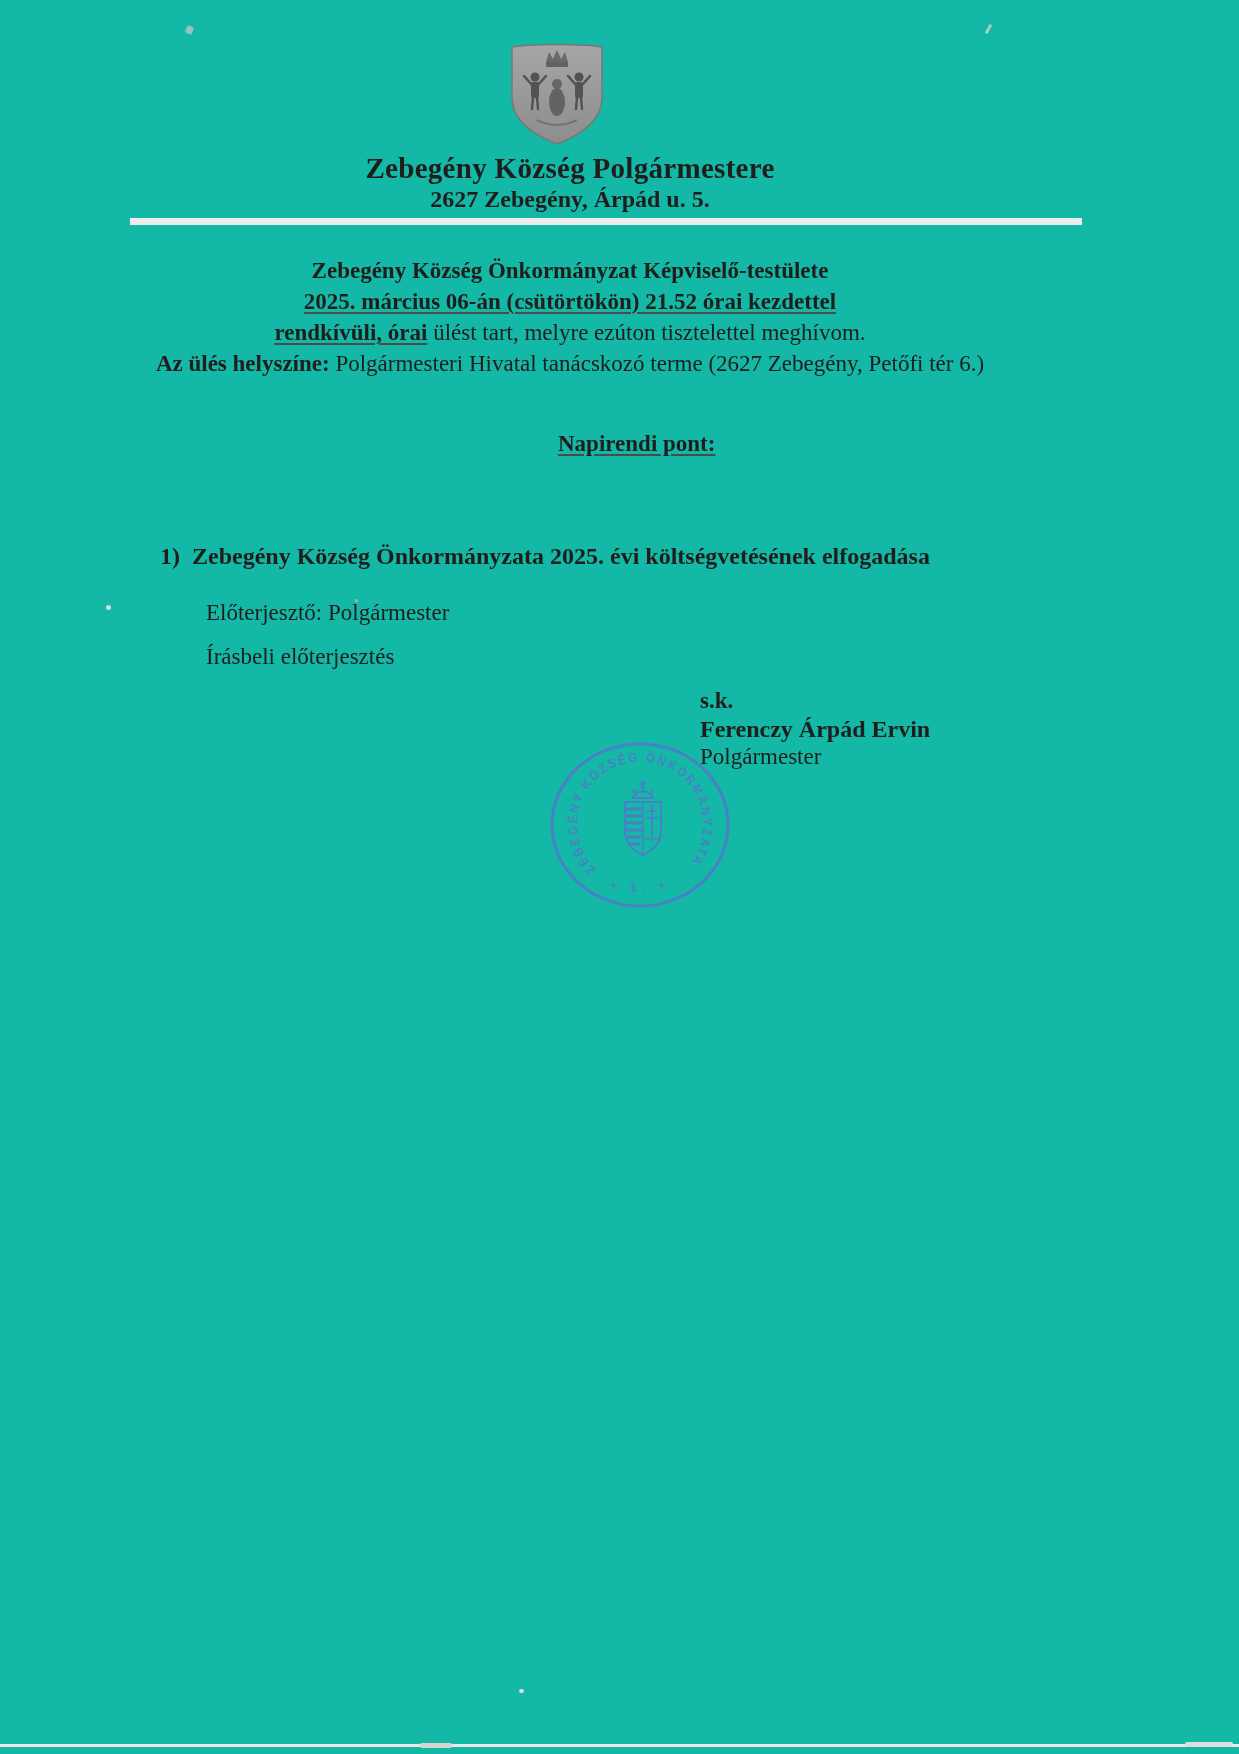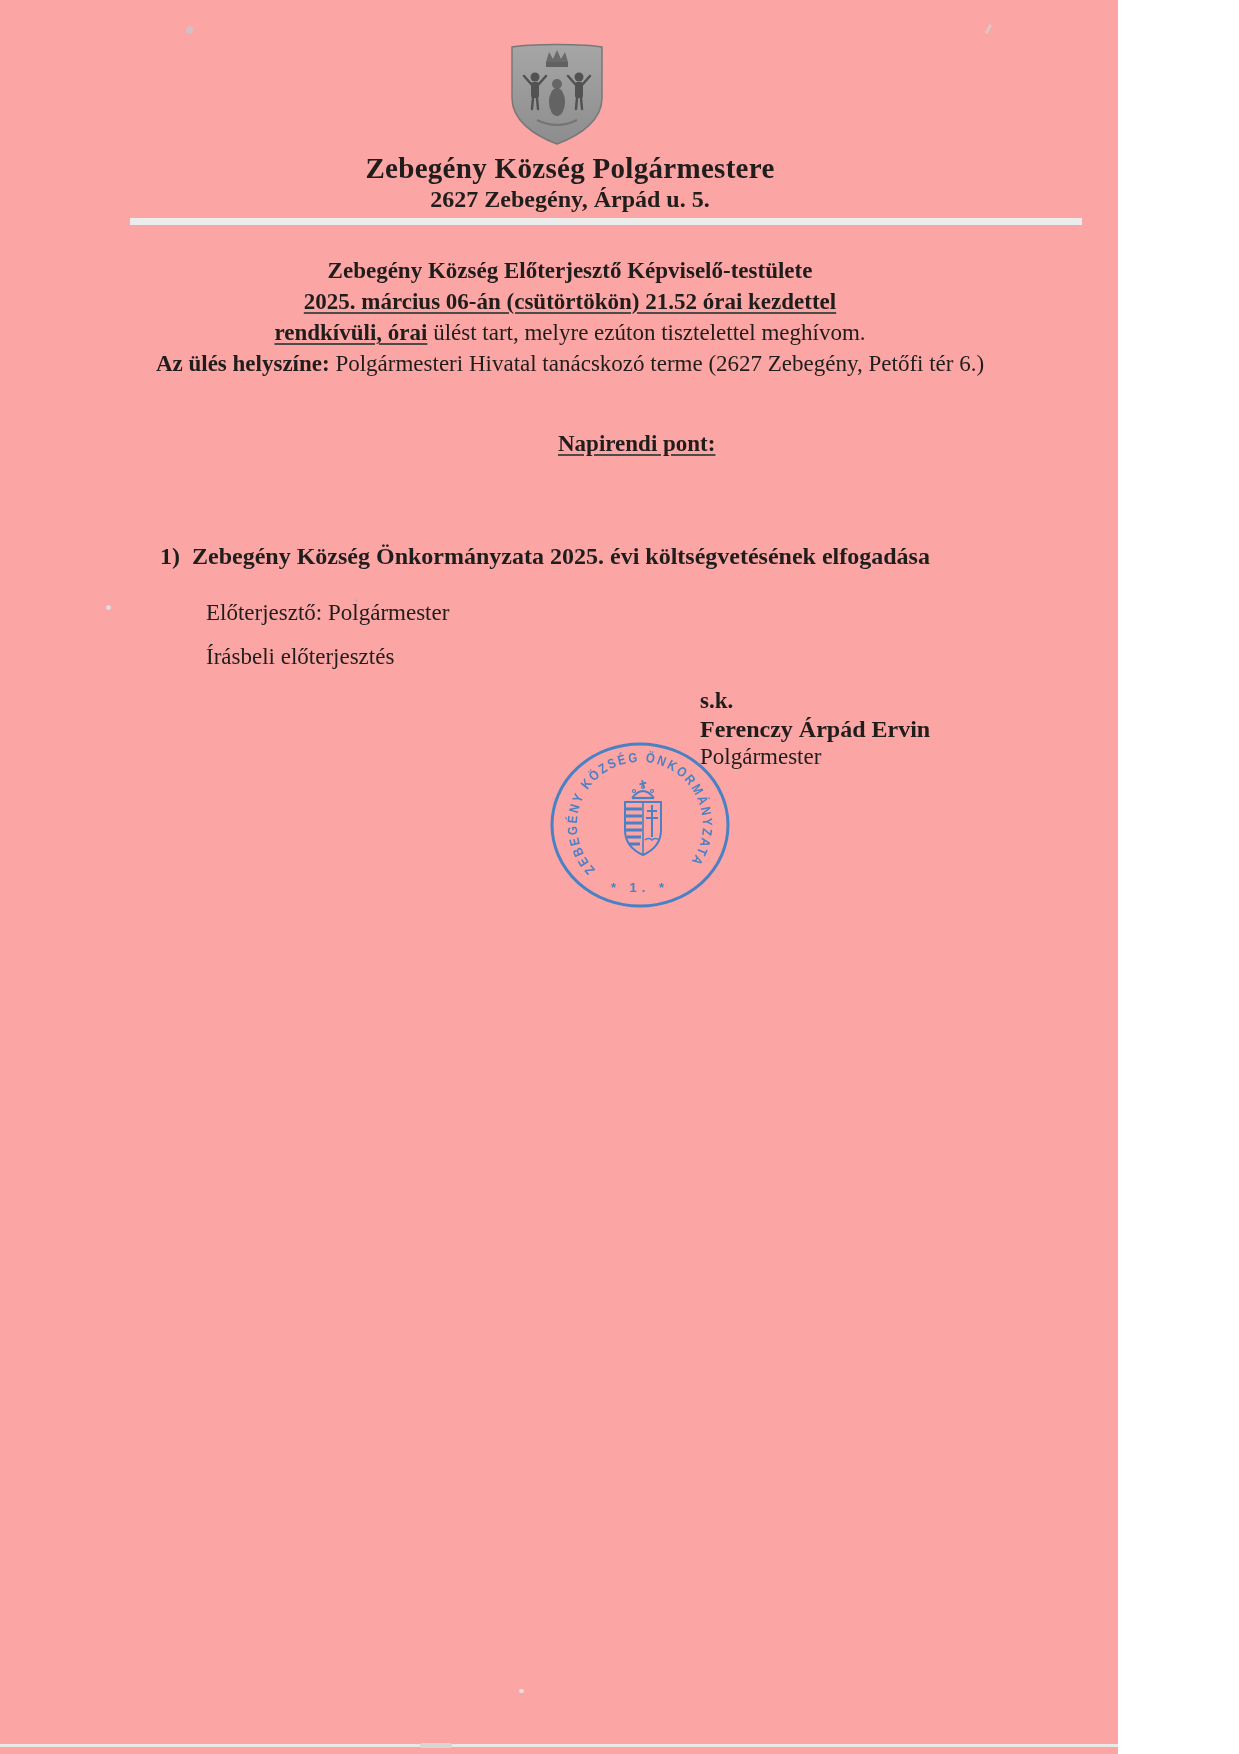--- a/index.html
+++ b/index.html
@@ -1,17 +1,17 @@
 <!DOCTYPE html>
 <html><head>
 <meta charset="utf-8">
 <style>
   html,body{margin:0;padding:0;background:#ffffff;}
   .page{
-    position:relative;width:1118px;height:1754px;background:#fca5a5;overflow:hidden;
+    position:relative;width:1239px;height:1754px;background:#14b8a6;overflow:hidden;
     font-family:"Liberation Serif","DejaVu Serif",serif;color:#1f1e1c;
   }
   .abs{position:absolute;}
   .centered-col{left:0;width:1140px;text-align:center;}
   .doc-title{top:152px;font-size:29px;font-weight:bold;letter-spacing:.3px;}
   .doc-address{top:186px;font-size:24px;font-weight:bold;}
   .invitation{top:255px;font-size:23px;line-height:31px;}
   .inv-bold{font-weight:bold;}
   .ul{text-decoration:underline;text-decoration-color:#4d4b48;text-underline-offset:3px;text-decoration-thickness:2px;}
   .agenda-heading{left:558px;top:431px;font-size:23px;font-weight:bold;text-align:right;}
@@ -77,21 +77,21 @@
 
     <circle cx="50" cy="42" r="5" fill="#666666"></circle>
     <ellipse cx="50" cy="60" rx="8" ry="14" fill="#5d5d5d" opacity="0.9"></ellipse>
     <path d="M30,78 Q50,88 70,78" stroke="#747474" stroke-width="2" fill="none"></path>
   </svg>
 
   <div class="abs centered-col doc-title">Zebegény Község Polgármestere</div>
   <div class="abs centered-col doc-address">2627 Zebegény, Árpád u. 5.</div>
 
   <div class="abs centered-col invitation">
-    <div class="inv-bold">Zebegény Község Előterjesztő Képviselő-testülete</div>
+    <div class="inv-bold">Zebegény Község Önkormányzat Képviselő-testülete</div>
     <div class="inv-bold ul">2025. március 06-án (csütörtökön) 21.52 órai kezdettel</div>
     <div>
       <span class="inv-bold ul">rendkívüli, órai</span><span> ülést tart, melyre ezúton tisztelettel meghívom.</span>
     </div>
     <div>
       <span class="inv-bold">Az ülés helyszíne:</span><span> Polgármesteri Hivatal tanácskozó terme (2627 Zebegény, Petőfi tér 6.)</span>
     </div>
   </div>
 
   <div class="abs agenda-heading ul">Napirendi pont:</div>

